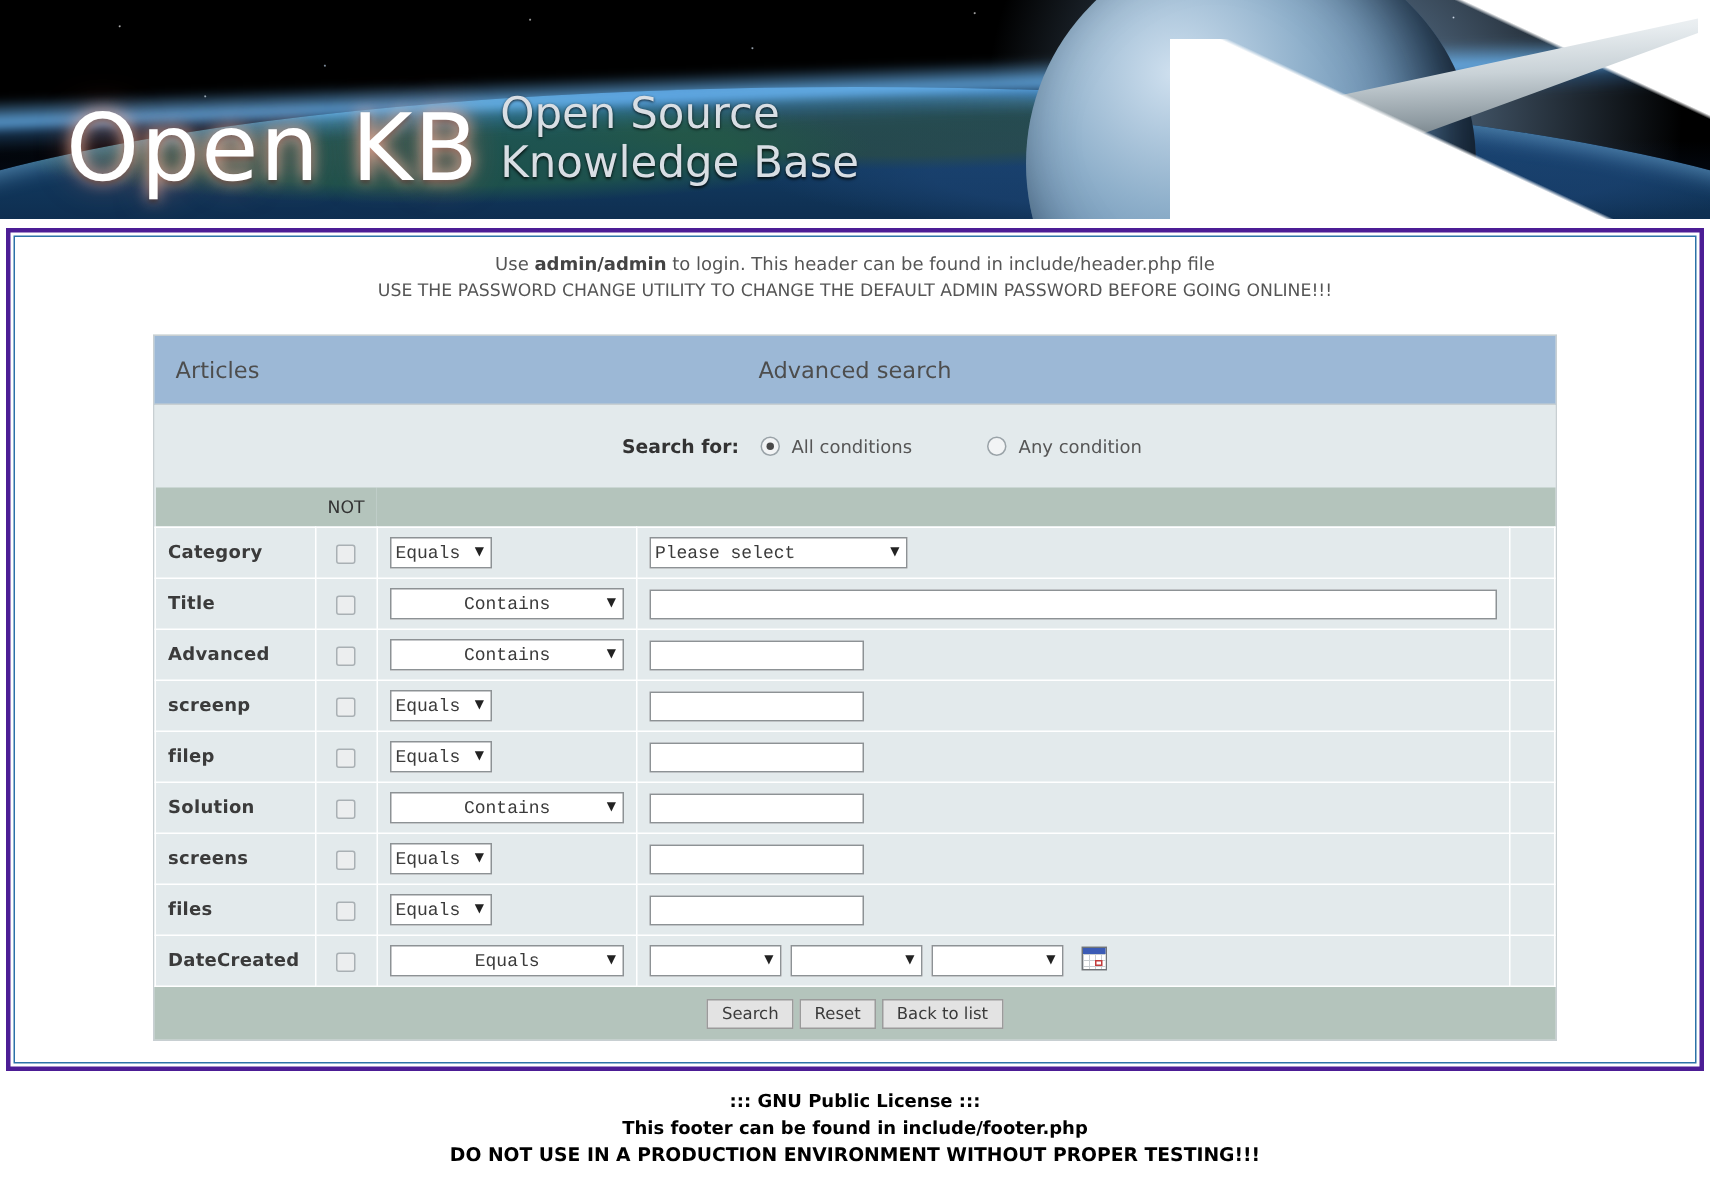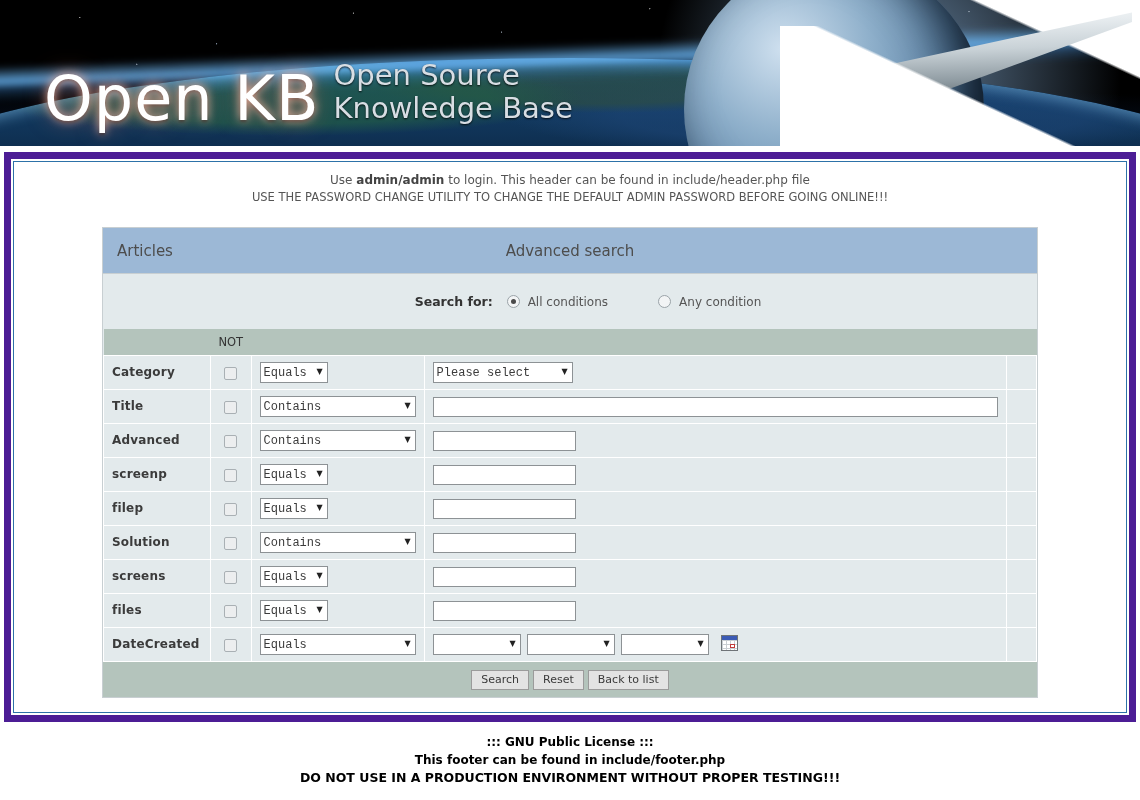--- a/index.html
+++ b/index.html
@@ -106,21 +106,21 @@
     font-family: "DejaVu Sans", "Liberation Sans", sans-serif;
     font-size: 29px; line-height: 1.12; color: #d8dee4;
     text-shadow: 0 1px 2px rgba(0,0,0,0.8);
     padding-bottom: 6px;
   }
 
   
   .page-panel {
     margin: 6px 4px 0 4px;
     width: 1132px;
-    border: 7px solid #4c1d95;
+    border: 3px solid #4c1d95;
     padding: 2px;
     background: #ffffff;
   }
   .page-panel-inner {
     border: 1px solid #2d72a8;
     background: #ffffff;
     padding: 10px 0 14px 0;
   }
 
   
@@ -223,22 +223,22 @@
     border: 1px solid #8d9295;
     -webkit-appearance: none; appearance: none;
     background-image: linear-gradient(#fff,#fff);
   }
   .sel-wrap { position: relative; display: inline-block; }
   .sel-wrap .arrow {
     position: absolute; right: 5px; top: 50%; transform: translateY(-50%);
     font-size: 8px; color: #222; pointer-events: none; line-height: 1;
   }
   .w-sm  { width: 68px; }
-  .w-md  { width: 156px; }
-  .w-cat { width: 140px; }
+  .w-md  { width: 156px; text-align: center; }
+  .w-cat { width: 172px; }
   .w-date{ width: 88px; }
 
   input.txt {
     font-family: "DejaVu Sans", "Liberation Sans", sans-serif;
     font-size: 12px; color: #333;
     height: 20px; padding: 1px 4px;
     border: 1px solid #8d9295;
     background: #ffffff;
   }
   .in-sm { width: 143px; }

